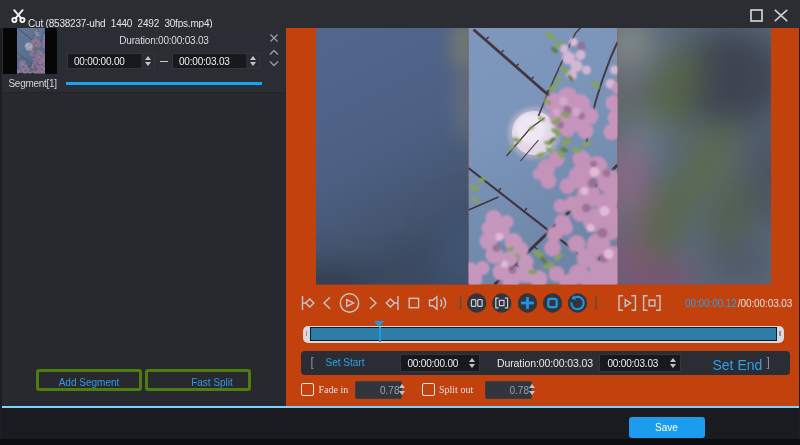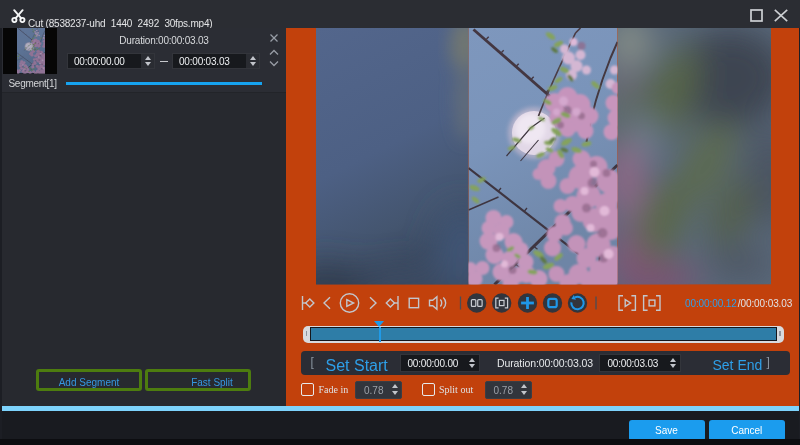--- a/index.html
+++ b/index.html
@@ -40,23 +40,23 @@
   .tlgrip { top:5.5px; width:1.5px; height:5px; background:#90949c; }
   #playhead-tri { left:88px; top:292.5px; width:0; height:0; border-left:5.5px solid transparent; border-right:5.5px solid transparent; border-top:6px solid #1f9ae8; }
   #playhead-line { left:93px; top:298.5px; width:1.5px; height:15.5px; background:#1f9ae8; }
   
   #setrow { left:14.5px; top:323px; width:489.5px; height:24px; background:#2b2d35; border-radius:4px; }
   .bluetxt { color:#2e9fe8; }
   
   .checkbox { width:13px; height:13px; border:1.5px solid #e8e9eb; border-radius:2px; background:transparent; }
   .fadein { font-size:10px; color:#dfe1e4;font-family:Liberation Serif, serif; }
   .fspin { height:18px; background:#32353c; border:1px solid #3a3d44; border-radius:2px; display:flex; }
-  .fspin .txt { flex:1; font-size:10px; color:#9ba0a8; padding:3px 0 0 8px; }
-  
-  #bottombar { left:0; top:406px; width:800px; height:33px; background:#191b20; border-top:5px solid #7dd3fc; }
+  .fspin .txt { flex:1; font-size:10px; color:#9ba0a8; padding:3px 0 0 24px; }
+  
+  #bottombar { left:0; top:406px; width:800px; height:33px; background:#191b20; border-top:2px solid #7dd3fc; }
   .solidbtn { background:#1b9cee; border-radius:3px; color:#fff; font-size:10px; text-align:center; }
   #savebtn { left:628.5px; top:9px; width:76px; height:21px; line-height:21px; }
   #cancelbtn { left:709px; top:9px; width:75.5px; height:21px; line-height:21px; }
   #blackstrip { left:0; top:439px; width:800px; height:6px; background:#0c0d10; }
 </style>
 </head>
 <body>
 <div id="stage">
 
   <div class="abs" id="titlebar">
@@ -449,21 +449,21 @@
     <div class="abs" id="timeline">
       <div class="abs" id="tlfill"></div>
       <div class="abs tlgrip" style="left:2.8px"></div>
       <div class="abs tlgrip" style="left:476.2px"></div>
     </div>
     <div class="abs" id="playhead-tri"></div>
     <div class="abs" id="playhead-line"></div>
 
     <div class="abs" id="setrow">
       <div class="abs" style="left:10px;top:4px;font-size:12px;color:#8b95a1">[</div>
-      <div class="abs bluetxt" style="left:25px;top:6px;font-size:16px">Set Start</div>
+      <div class="abs bluetxt" style="left:25px;top:6px;font-size:10px">Set Start</div>
       <div class="abs spinbox" style="left:99px;top:3px;width:80px;height:18px">
         <div class="txt" style="padding-left:7px;padding-top:3px">00:00:00.00</div>
         <div class="spinner" style="background:transparent">
             <div class="up"></div>
             <div class="dn"></div>
           </div>
       </div>
       <div class="abs" style="left:196.5px;top:6px;font-size:10.5px;letter-spacing:-0.1px;color:#e6e8ea">Duration:00:00:03.03</div>
       <div class="abs spinbox" style="left:298px;top:3px;width:82px;height:18px">
         <div class="txt" style="padding-left:8px;padding-top:3px">00:00:03.03</div>
@@ -491,18 +491,17 @@
       <div class="txt">0.78</div>
       <div class="spinner" style="background:transparent">
           <div class="up"></div>
           <div class="dn"></div>
         </div>
     </div>
   </div>
 
   <div class="abs" id="bottombar">
     <div class="abs solidbtn" id="savebtn">Save</div>
-    <div class="abs solidbtn" id="cancelbtn">Cancel</div>
   </div>
   <div class="abs" id="blackstrip"></div>
   <div class="abs" style="left:0;top:28px;width:1.5px;height:411px;background:#1c1e24"></div>
   <div class="abs" style="left:798.5px;top:28px;width:1.5px;height:411px;background:#1c1e24"></div>
 </div>
 
 </body></html>

